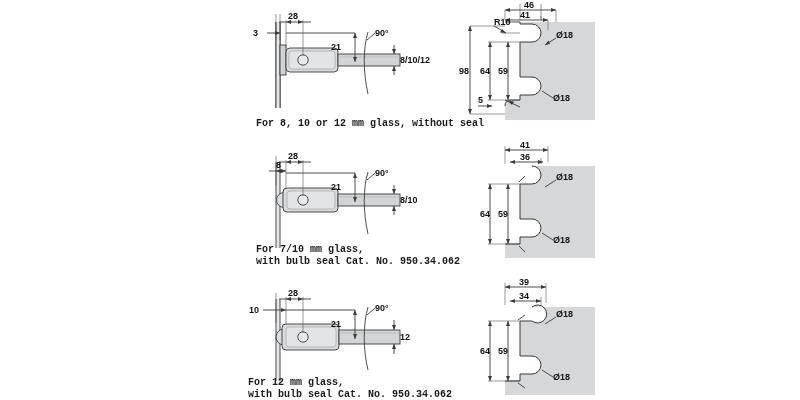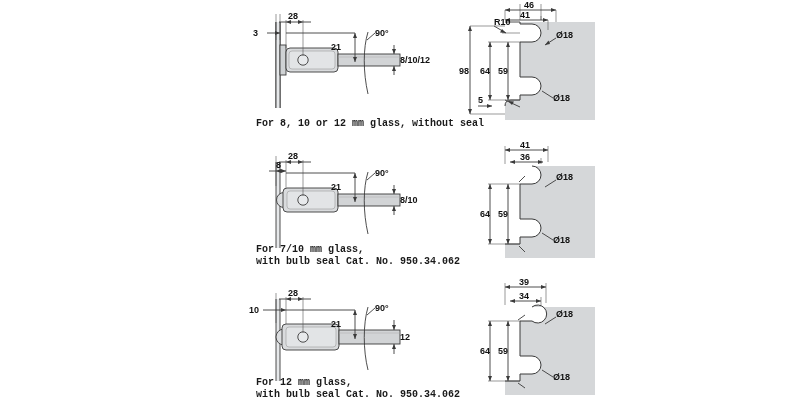--- a/index.html
+++ b/index.html
@@ -370,21 +370,21 @@
 
       <g>
         <line x1="149" y1="43" x2="149" y2="53" stroke="#3a3a3a" stroke-width="0.9"></line>
         <line x1="149" y1="67" x2="149" y2="77" stroke="#3a3a3a" stroke-width="0.9"></line>
         <path d="M149 53 l-2 -5 l4 0 z" fill="#3a3a3a"></path>
         <path d="M149 67 l-2 5 l4 0 z" fill="#3a3a3a"></path>
       </g>
       <text class="dimtxt" x="155" y="63">12</text>
     </svg>
 
-    <div class="caption" style="left:256px;top:100px;"><span>For 12 mm glass,</span><br><span>with bulb seal Cat. No. 950.34.062</span></div>
+    <div class="caption" style="left:248px;top:100px;"><span>For 12 mm glass,</span><br><span>with bulb seal Cat. No. 950.34.062</span></div>
 
     <svg class="fig" style="left:450px;" width="180" height="123" viewBox="0 0 180 123">
       <path d="M55 30 L145 30 L145 118 L55 118
                L55 104 L70 104 L70 97 L82 97
                A9 9 0 1 0 82 79
                L70 79 L70 44 L82 44
                A9 9 0 1 0 82 30 Z" fill="#d5d7d9" stroke="none"></path>
       <path d="M55 104 L70 104 L70 97 L82 97
                A9 9 0 1 0 82 79
                L70 79 L70 44 L82 44

